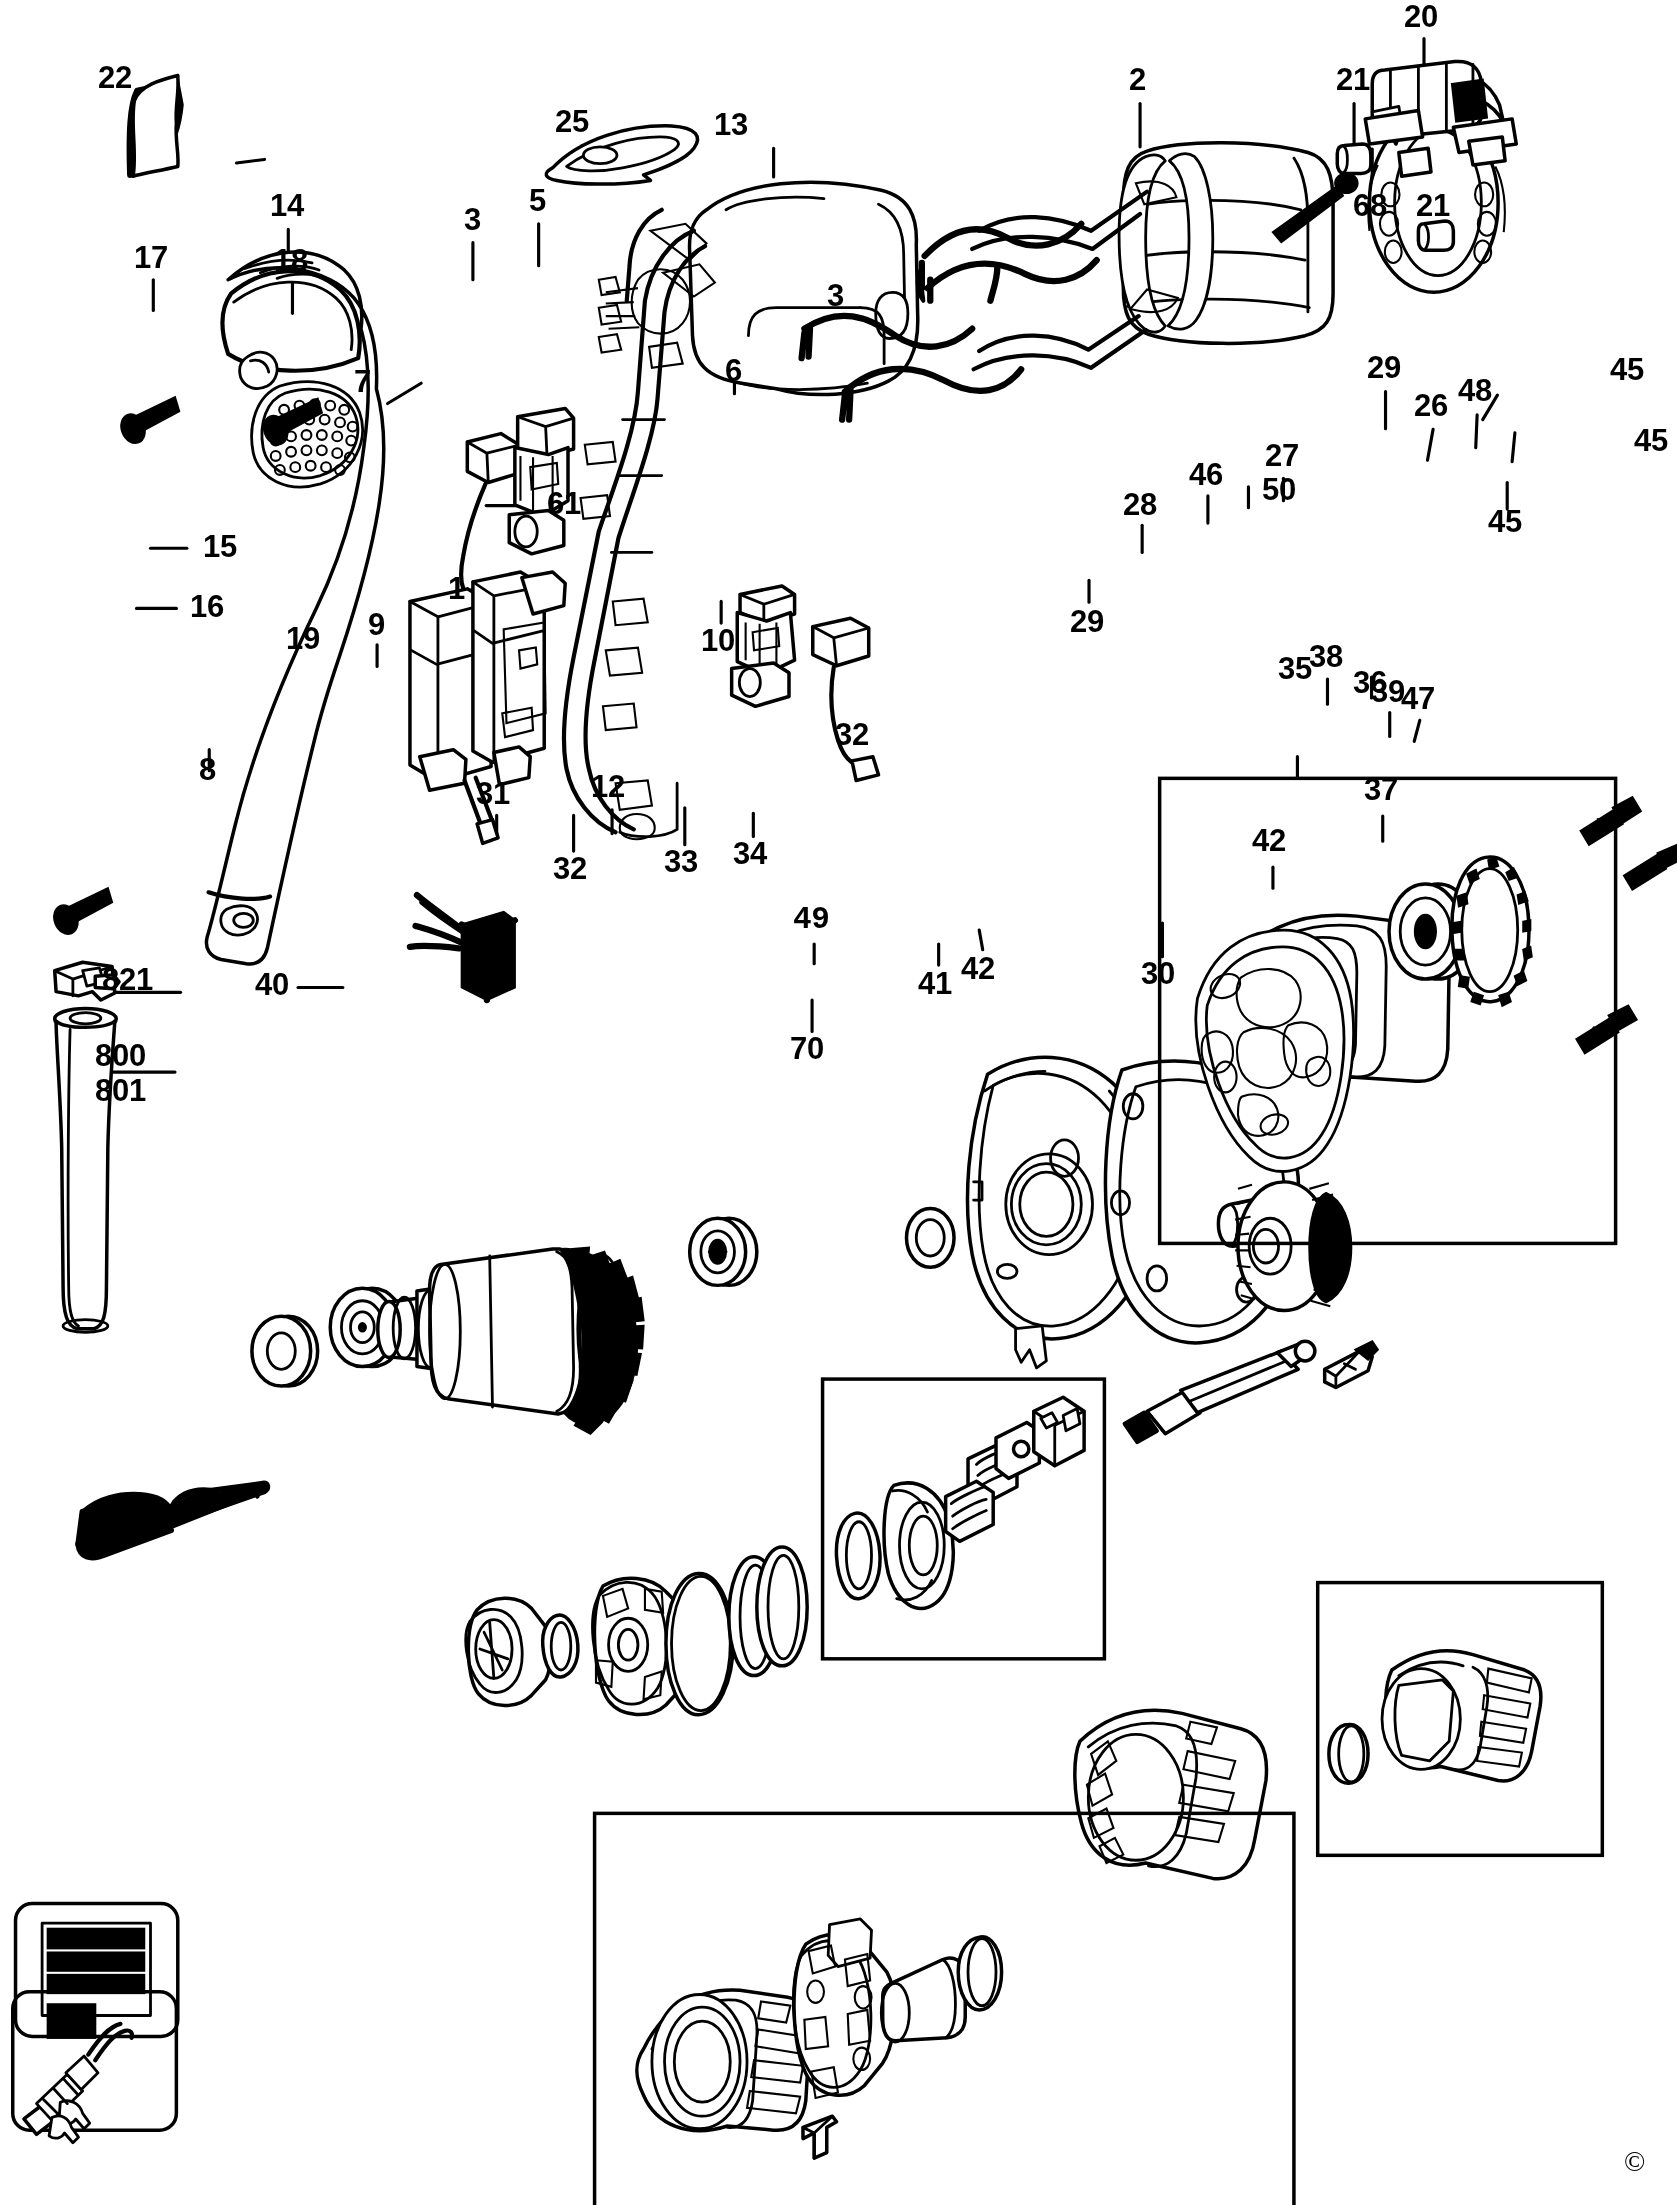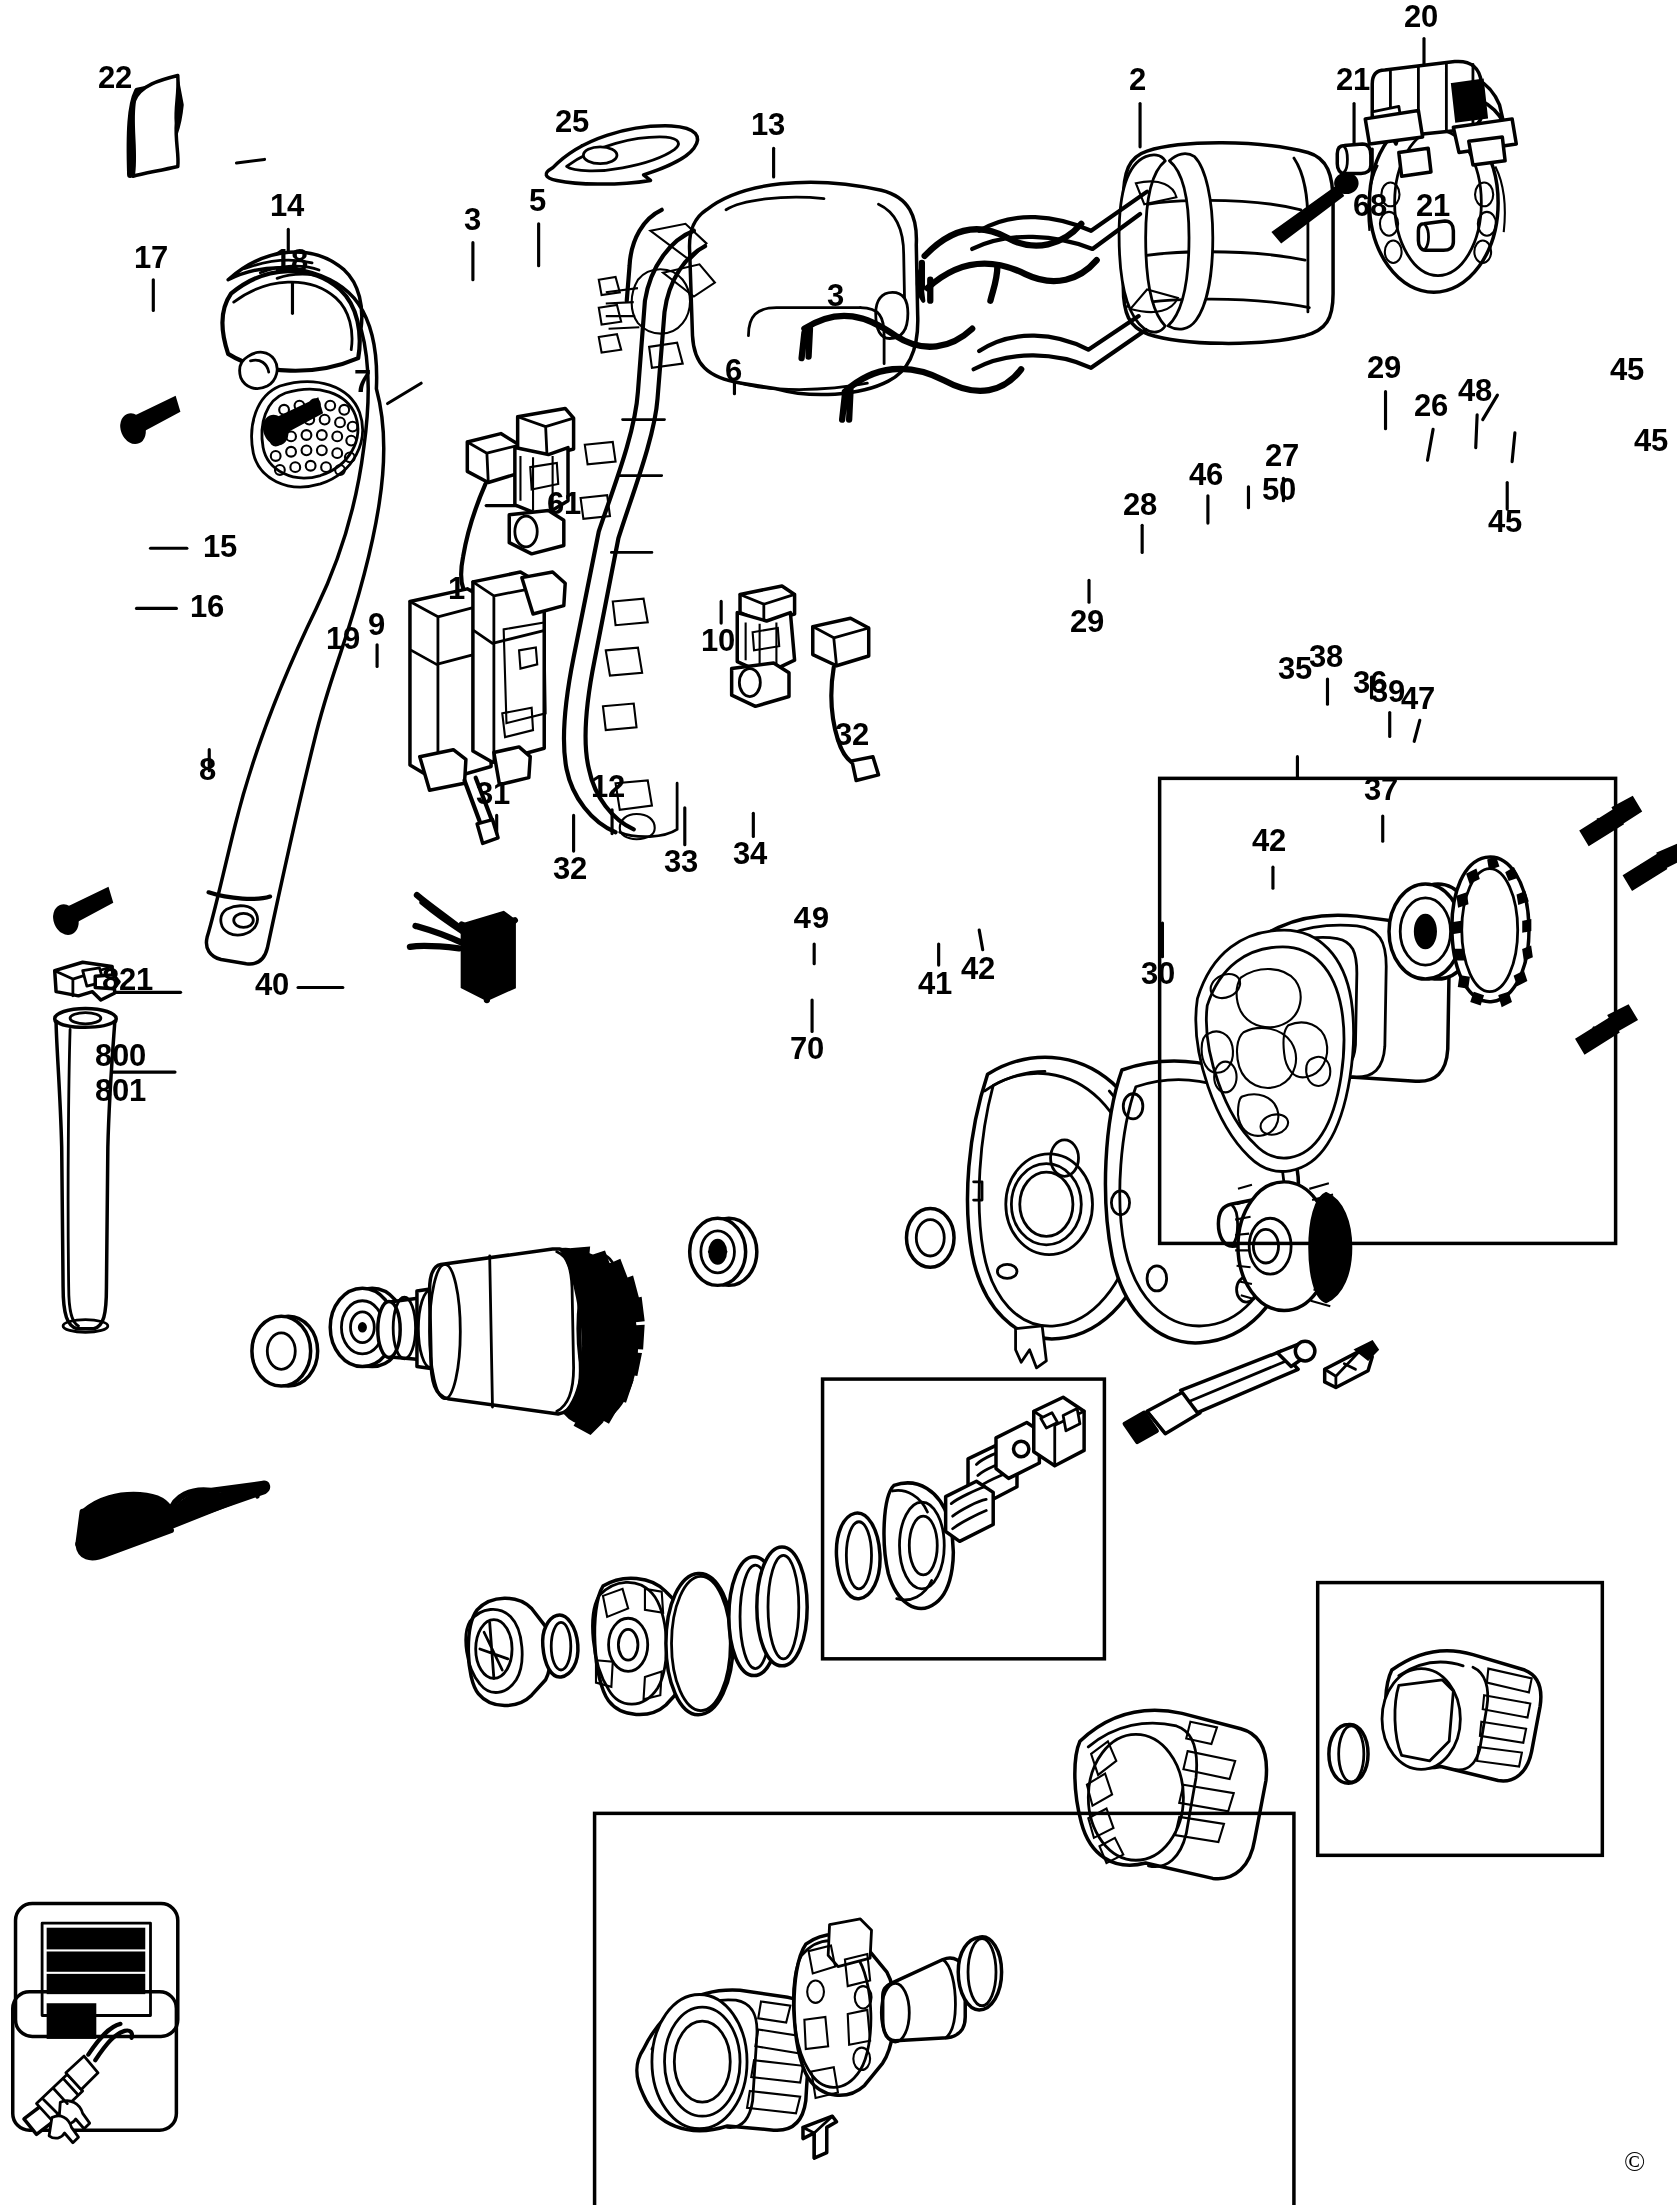--- a/index.html
+++ b/index.html
@@ -911,21 +911,21 @@
                          C 104 3038 92 3040 84 3034 Z"></path>
     <path class="wh2" d="M74 3028 C 86 3022 98 3028 102 3042 L 112 3056 L 104 3064 L 92 3050
                          C 88 3058 78 3060 70 3054 Z"></path>
     <path class="ln" d="M62 3002 L 82 3022 M76 2986 L 96 3008 M90 2972 L 110 2994"></path>
   </g>
 
 </svg>
 
 <span class="callout" style="left:98px;top:62px;">22</span>
 <span class="callout" style="left:555px;top:106px;">25</span>
-<span class="callout" style="left:751px;top:109px;">13</span>
+<span class="callout" style="left:714px;top:109px;">13</span>
 <span class="callout" style="left:1129px;top:64px;">2</span>
 <span class="callout" style="left:1336px;top:64px;">21</span>
 <span class="callout" style="left:1404px;top:0.7px;">20</span>
 <span class="callout" style="left:1416px;top:190px;">21</span>
 <span class="callout" style="left:1353px;top:190px;">68</span>
 <span class="callout" style="left:270px;top:190px;">14</span>
 <span class="callout" style="left:464px;top:204px;">3</span>
 <span class="callout" style="left:529px;top:185px;">5</span>
 <span class="callout" style="left:134px;top:242px;">17</span>
 <span class="callout" style="left:274px;top:245px;">18</span>
@@ -942,21 +942,21 @@
 <span class="callout" style="left:1634px;top:425px;">45</span>
 <span class="callout" style="left:1488px;top:506px;">45</span>
 <span class="callout" style="left:1265px;top:440px;">27</span>
 <span class="callout" style="left:1230px;top:474px;margin-left:32px;">50</span>
 <span class="callout" style="left:1189px;top:459px;text-align:center;">46</span>
 <span class="callout" style="left:1123px;top:489px;">28</span>
 <span class="callout" style="left:1070px;top:606px;">29</span>
 <span class="callout" style="left:701px;top:625px;">10</span>
 <span class="callout" style="left:448px;top:573px;">1</span>
 <span class="callout" style="left:368px;top:609px;">9</span>
-<span class="callout" style="left:286px;top:623px;margin-left:40px;">19</span>
+<span class="callout" style="left:286px;top:623px;">19</span>
 <span class="callout" style="left:1309px;top:641px;">38</span>
 <span class="callout" style="left:1371px;top:676px;">39</span>
 <span class="callout" style="left:1401px;top:683px;">47</span>
 <span class="callout" style="left:835px;top:719px;">32</span>
 <span class="callout" style="left:1278px;top:653px;">35</span>
 <span class="callout" style="left:1353px;top:640px;margin-top:27px;">36</span>
 <span class="callout" style="left:199px;top:754px;">8</span>
 <span class="callout" style="left:591px;top:771px;">12</span>
 <span class="callout" style="left:476px;top:778px;">31</span>
 <span class="callout" style="left:733px;top:838px;">34</span>

